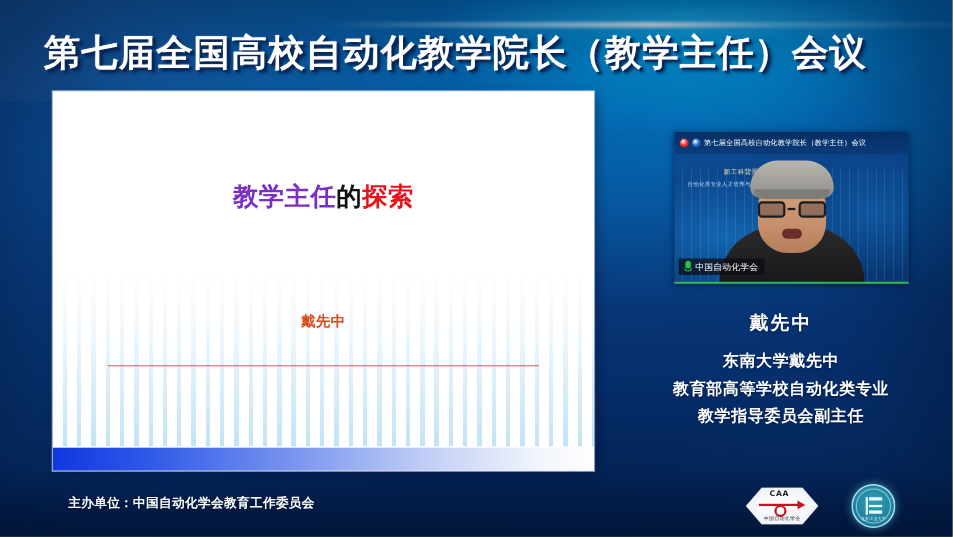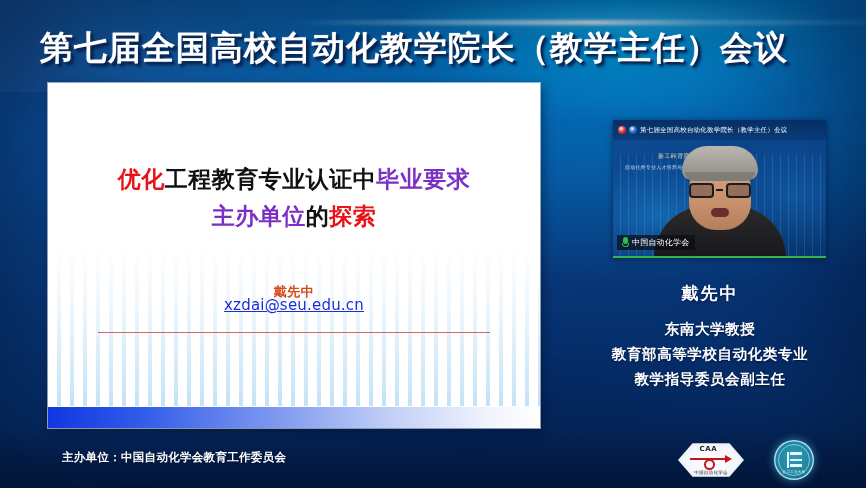--- a/index.html
+++ b/index.html
@@ -339,29 +339,25 @@
   <div class="bg-vignette"></div>
 
   <div class="header-title">第七届全国高校自动化教学院长（教学主任）会议</div>
 
   <div class="slide">
     <div class="slide-stripes"></div>
 
 
     <div class="slide-maintitle">
       <div>
-        <span class="t-red">优化</span><span class="t-black">工程教育专业认证中</span><span class="t-purple">毕业要求</span>
-      </div>
-      <div>
-        <span class="t-purple">主办单位</span><span class="t-black">的</span><span class="t-red">探索</span>
+        <span class="t-purple">教学主任</span><span class="t-black">的</span><span class="t-red">探索</span>
       </div>
     </div>
 
     <div class="slide-presenter">戴先中</div>
-    <div class="slide-email">xzdai@seu.edu.cn</div>
     <div class="slide-rule"></div>
 
     <div class="slide-footbar"></div>
   </div>
 
   <div class="video-tile">
     <div class="vt-bg"></div>
     <div class="vt-lines"></div>
 
     <div class="vt-banner">
@@ -391,21 +387,21 @@
       <span class="mic-icon">
         <span class="cap"></span>
           <span class="base"></span>
       </span>
       <span class="vt-name">中国自动化学会</span>
     </div>
   </div>
 
   <div class="speaker-block">
     <div class="sp-name">戴先中</div>
-    <div class="sp-line">东南大学教授</div>
+    <div class="sp-line">东南大学戴先中</div>
     <div class="sp-line">教育部高等学校自动化类专业</div>
     <div class="sp-line">教学指导委员会副主任</div>
   </div>
 
   <div class="footer">
     <div class="foot-text foot-host">主办单位：中国自动化学会教育工作委员会</div>
 
     <div class="logos">
       <div class="caa-logo">
         <div class="caa-txt">CAA</div>

